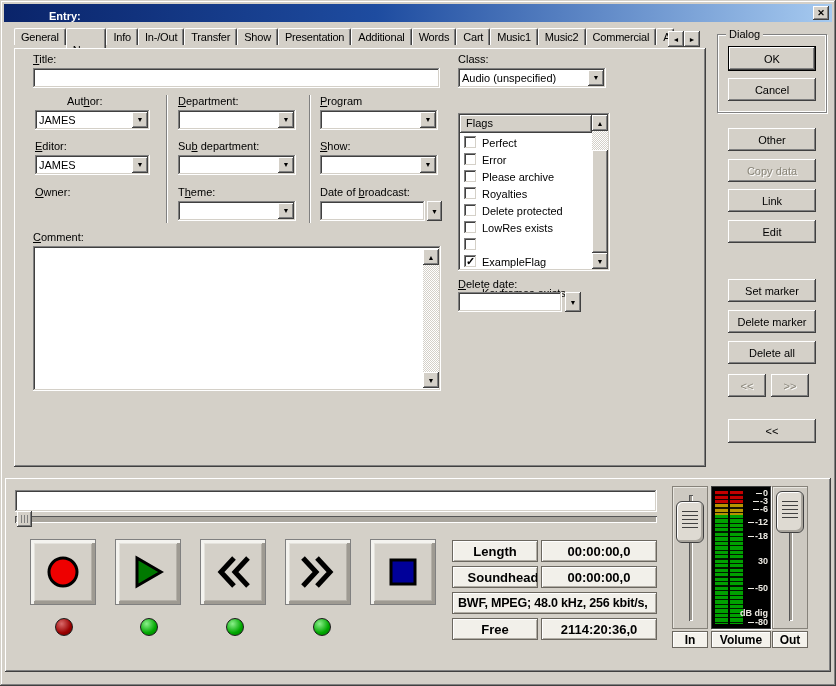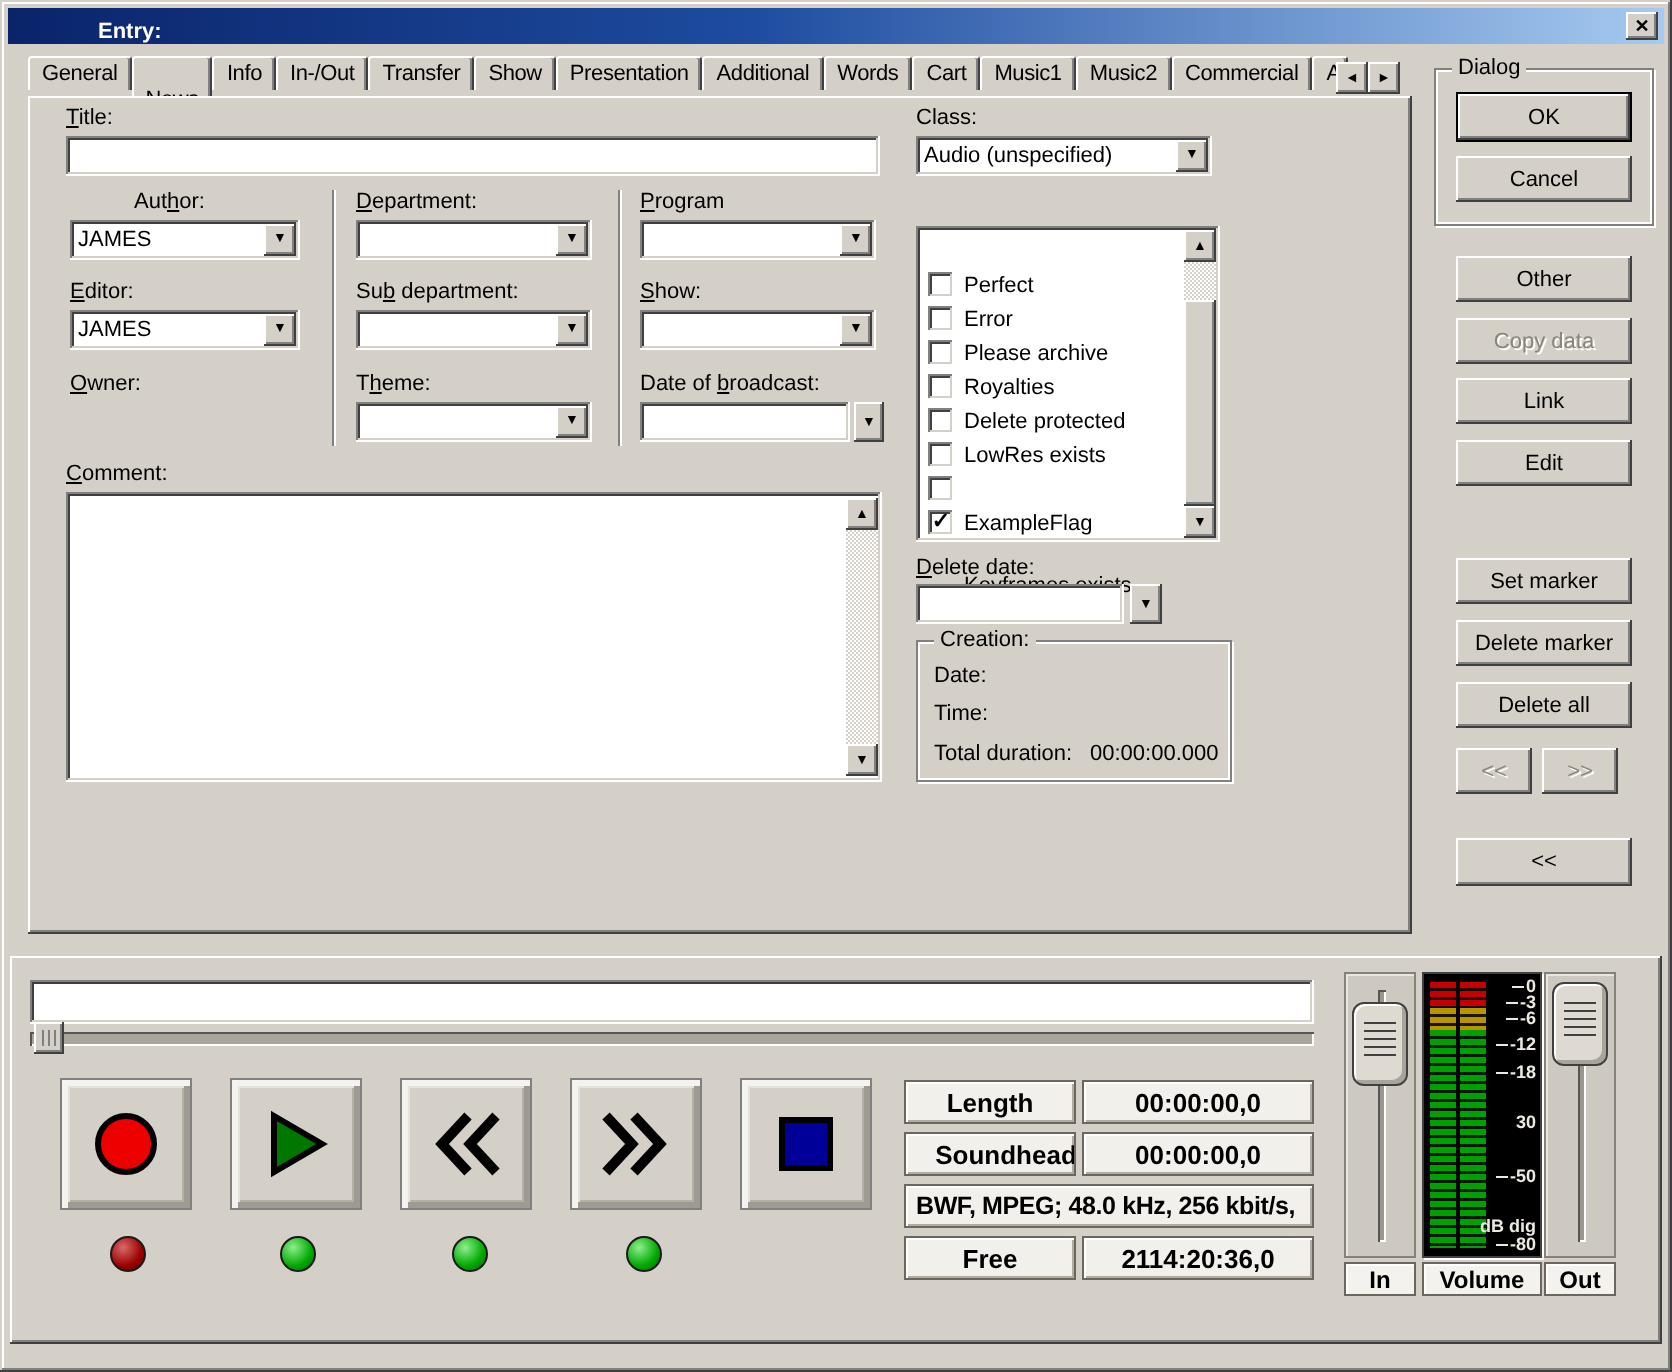--- a/index.html
+++ b/index.html
@@ -195,20 +195,23 @@
     <div class="sbtn" style="left:0;top:0;">
         <span>▲</span>
       </div>
     <div class="abs dither" style="left:0;top:16px;width:16px;height:107px;"></div>
     <div class="sbtn" style="left:0;top:123px;">
         <span>▼</span>
       </div>
   </div>
 
   <div class="abs sunken" style="left:458px;top:113px;width:152px;height:158px;"></div>
+  <div class="abs raised" style="left:460px;top:115px;width:132px;height:18px;padding:2px 0 0 6px;">
+    <span>Flags</span>
+  </div>
   <div class="abs" style="left:592px;top:115px;width:16px;height:154px;">
     <div class="sbtn" style="left:0;top:0;">
         <span>▲</span>
       </div>
     <div class="abs dither" style="left:0;top:16px;width:16px;height:122px;"></div>
     <div class="abs raised" style="left:0;top:35px;width:16px;height:103px;"></div>
     <div class="sbtn" style="left:0;top:138px;">
         <span>▼</span>
       </div>
   </div>
@@ -246,29 +249,20 @@
   <div class="flaglbl" style="left:482px;top:256px;">ExampleFlag</div>
 
   <div class="lbl" style="left:458px;top:278px;"><u>D</u>elete date:</div>
   <div class="field" style="left:458px;top:292px;width:104px;height:20px;padding-right:4px;">
     <span></span>
   </div>
   <div class="pickbtn" style="left:565px;top:292px;width:16px;height:20px;">
     <span>▼</span>
   </div>
 
-  <div class="group" style="left:458px;top:320px;width:158px;height:71px;">
-    <div class="glabel">Creation:</div>
-    <div class="lbl" style="left:8px;top:11px;">Date:</div>
-    <div class="lbl" style="left:52px;top:11px;"></div>
-    <div class="lbl" style="left:8px;top:30px;">Time:</div>
-    <div class="lbl" style="left:52px;top:30px;"></div>
-    <div class="lbl" style="left:8px;top:50px;">Total duration:</div>
-    <div class="lbl" style="left:86px;top:50px;">00:00:00.000</div>
-  </div>
 
   <div class="group" style="left:717px;top:34px;width:110px;height:79px;">
     <div class="glabel">Dialog</div>
   </div>
   <div class="btn default abs" style="left:728px;top:46px;width:88px;height:25px;">
     <span>OK</span>
   </div>
   <div class="btn abs" style="left:728px;top:78px;width:88px;height:23px;">
     <span>Cancel</span>
   </div>

